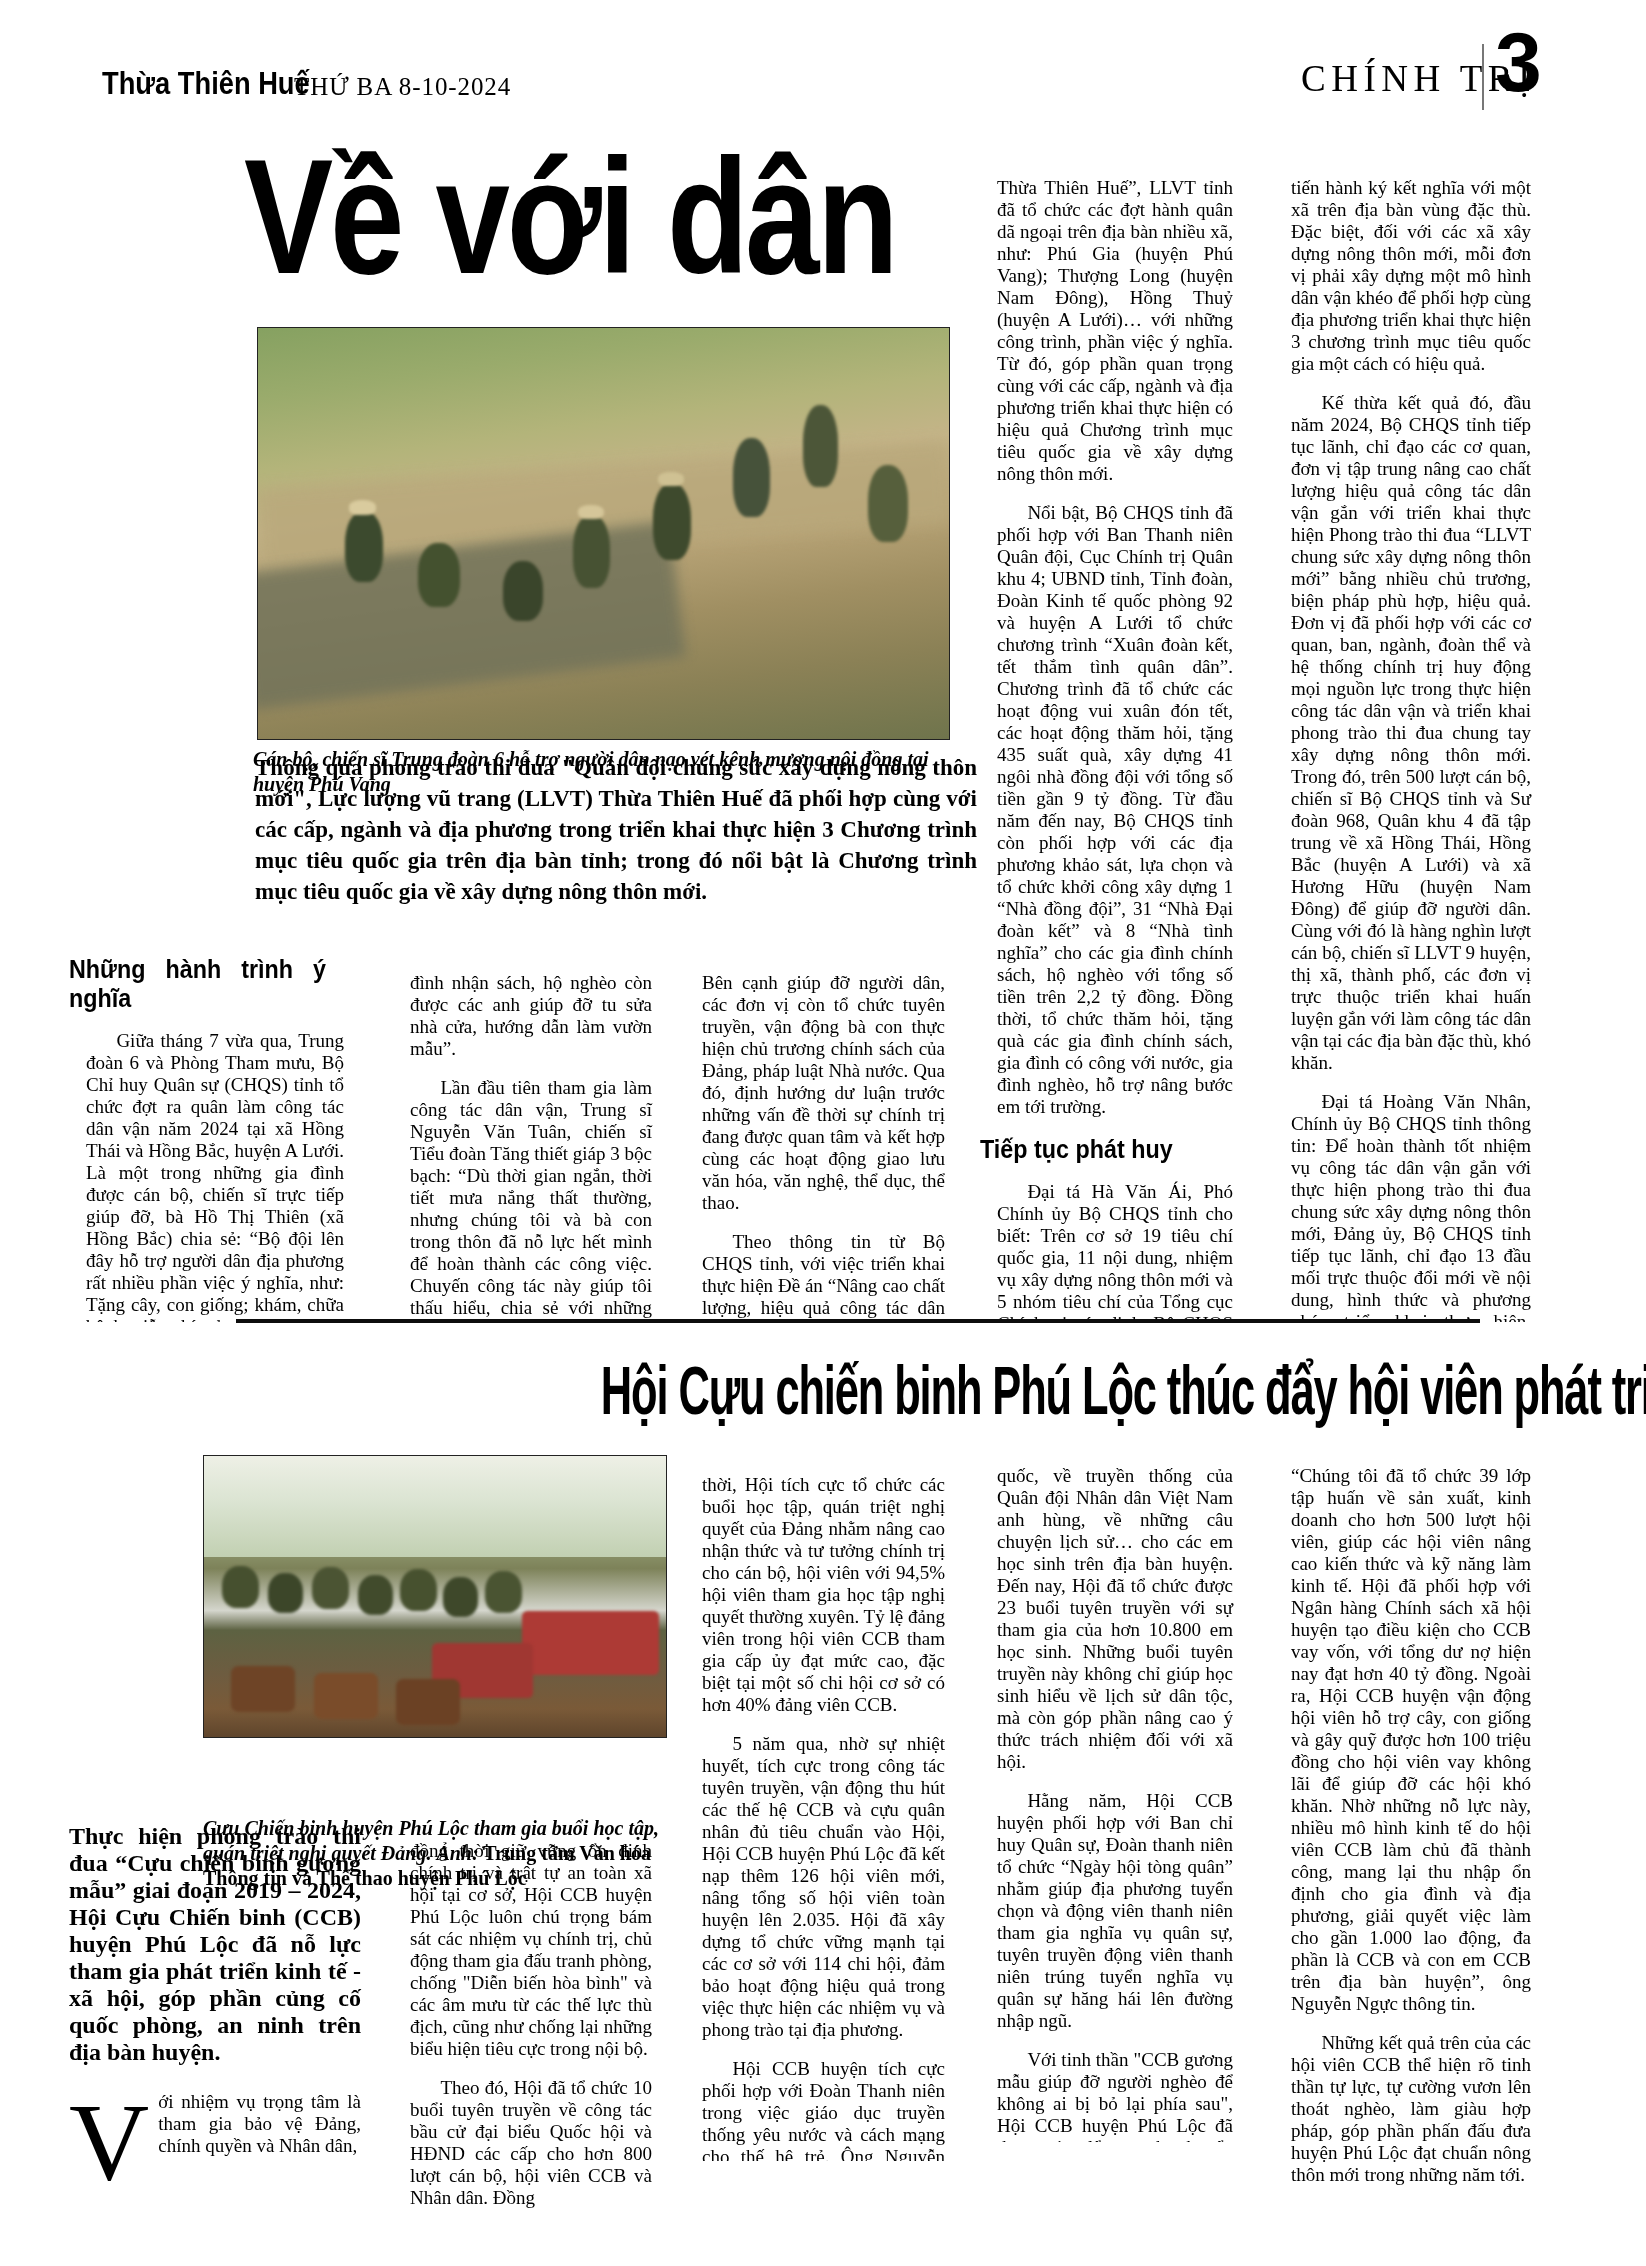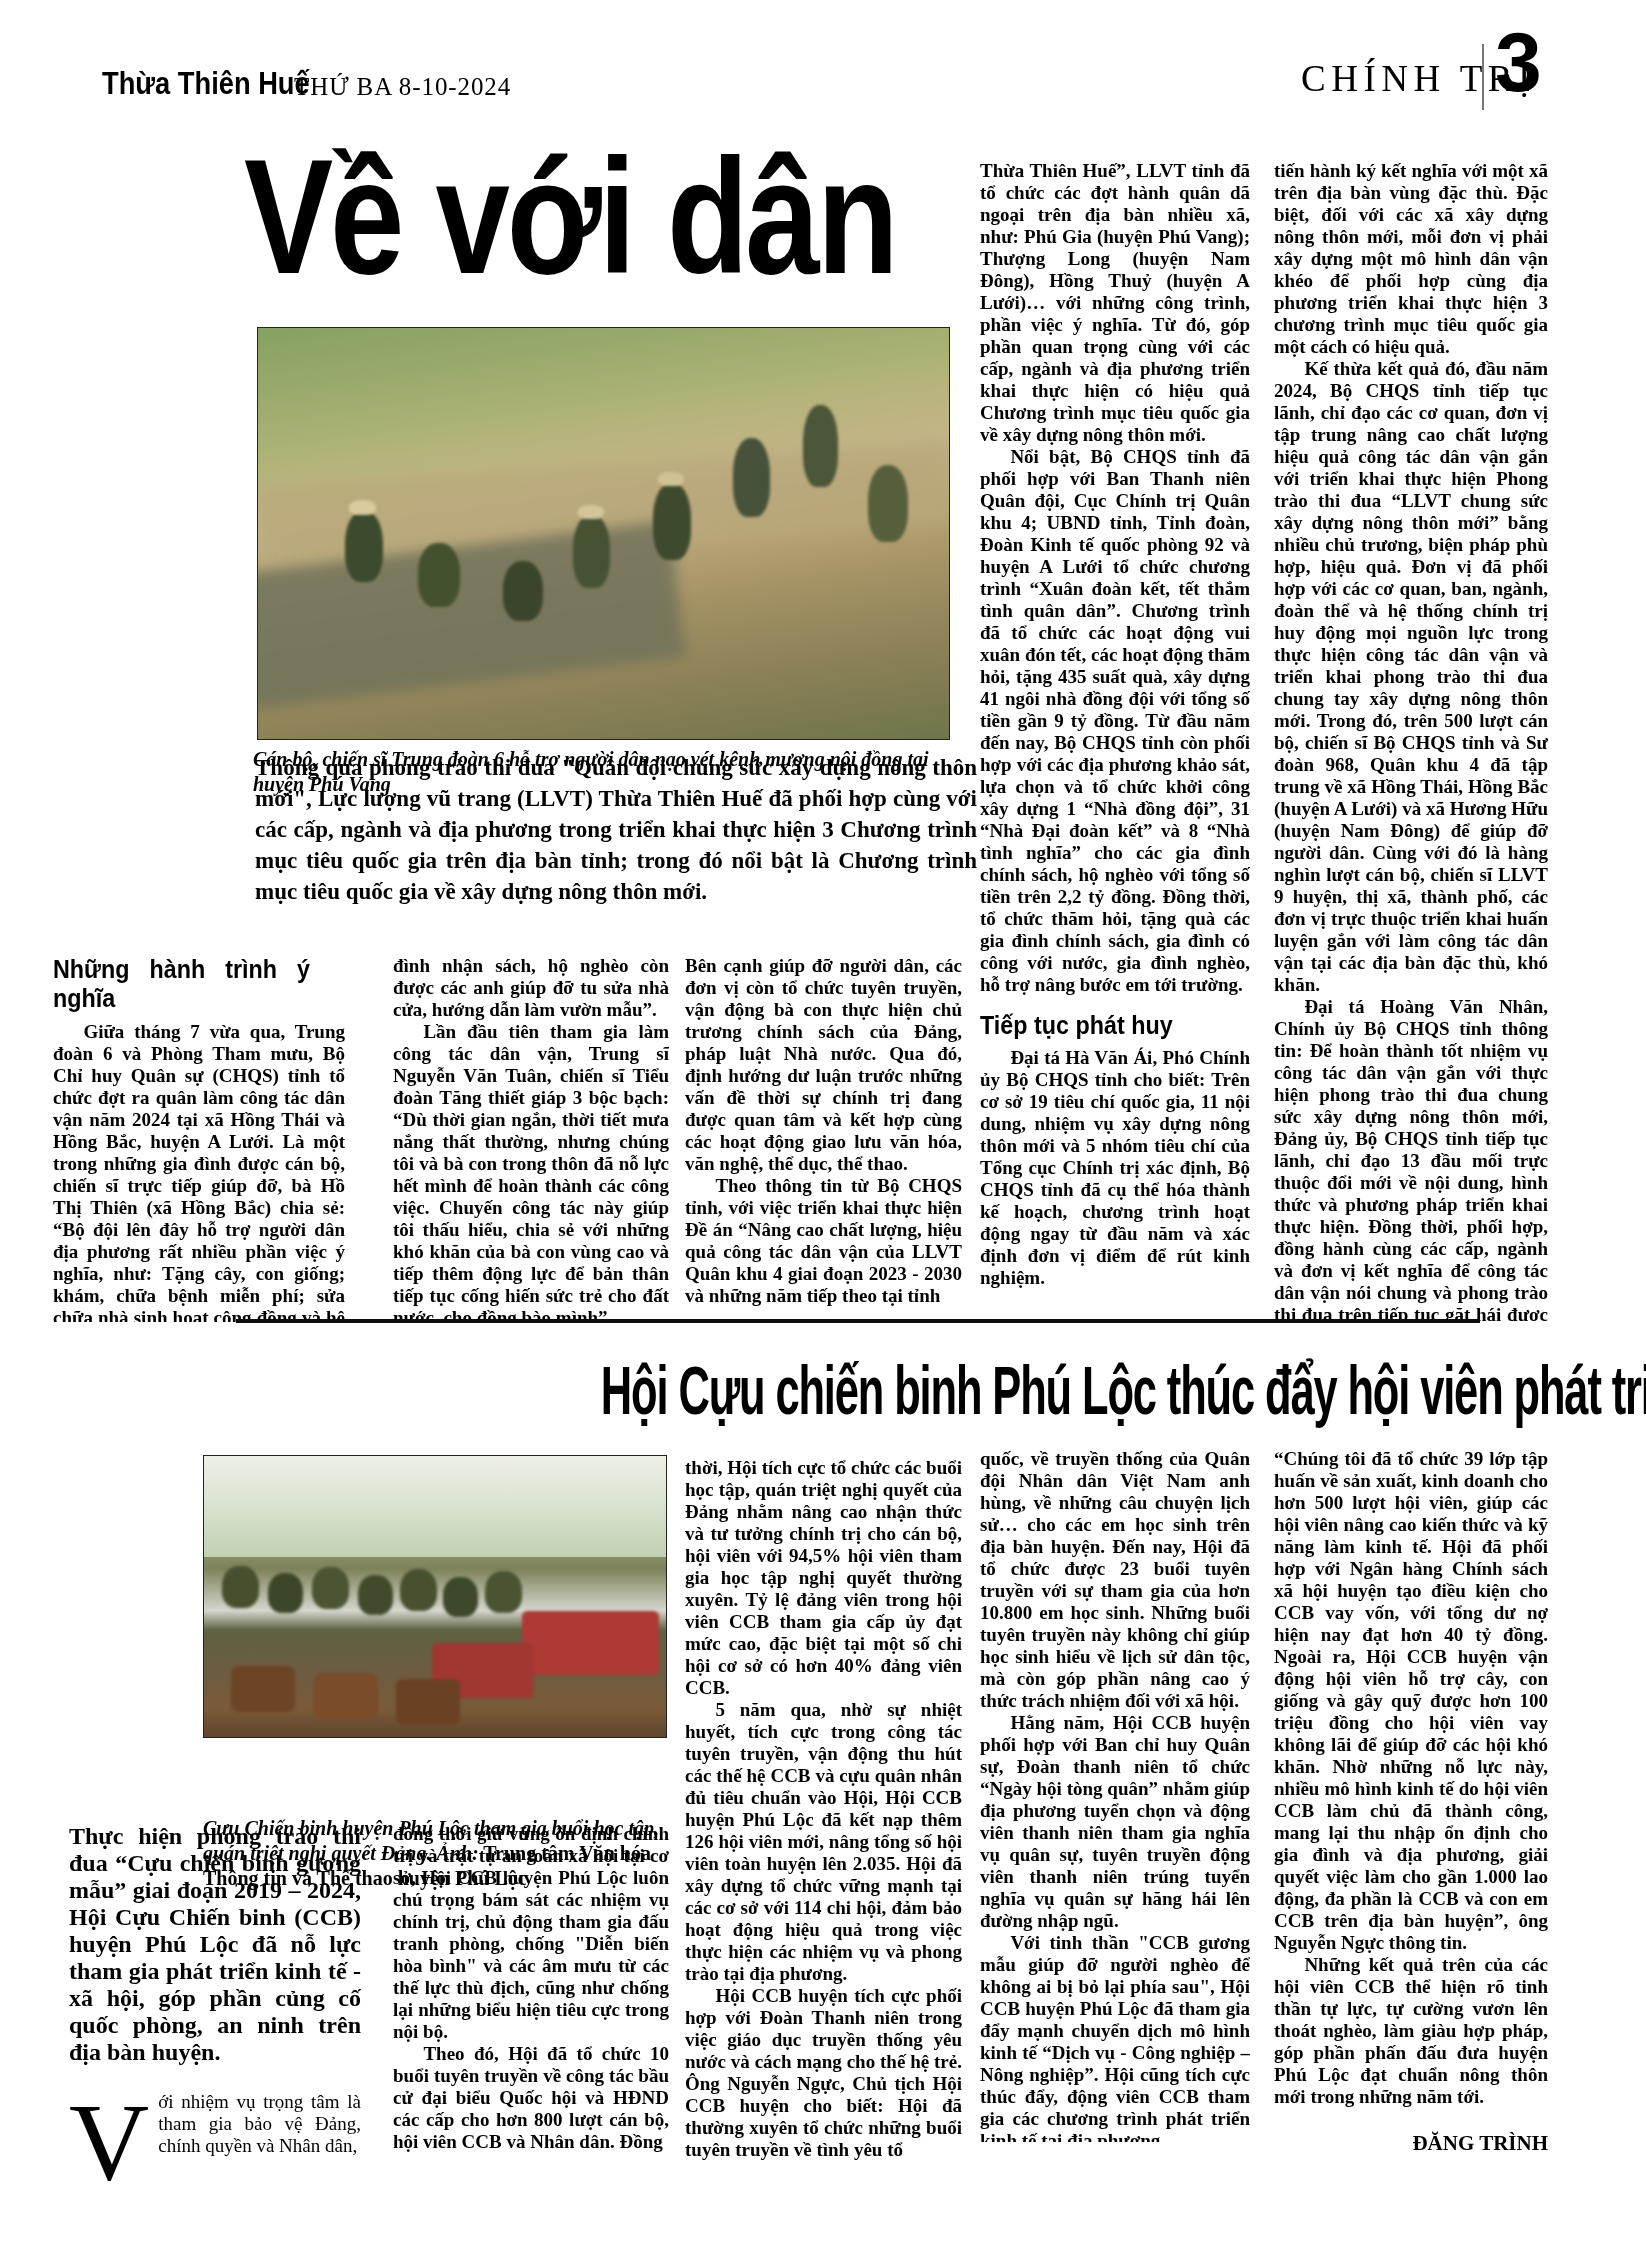--- a/index.html
+++ b/index.html
@@ -30,27 +30,27 @@
            background:linear-gradient(180deg,#eef0e6 0%,#dbe4d2 45%,#c2d0b2 100%);}
   .photo2{position:absolute;left:203px;top:1455px;width:464px;height:283px;
           background:linear-gradient(180deg,#cdd8c2 0%,#a9b58d 22%,#7d8259 40%,#63684745 55%,
                      #5d6242 62%,#6e5c40 78%,#7a5a38 90%,#5f452c 100%);}
   .caption{font-weight:bold;font-size:20px;line-height:25px;}
   .caption .ital{font-style:italic;}
   .a1-caption{position:absolute;left:253px;top:747px;width:705px;}
   .a1-lede{position:absolute;left:255px;top:752px;width:722px;font-weight:bold;
            font-size:23px;line-height:31px;text-align:justify;}
   .col{position:absolute;font-size:19px;line-height:22px;text-align:justify;}
-  .col p{margin:0;text-indent:1.6em;font-weight:bold;}
+  .col p{margin:17px;text-indent:1.6em;}
   .col p.cont{text-indent:0;}
   .subhead{font-family:"Liberation Sans",sans-serif;font-weight:bold;font-size:26.5px;
            margin:0 0 7.3px 0;line-height:1.1;}
   .subhead.mid{margin-top:14.6px;}
   .subhead span{display:inline-block;transform:scaleX(.88);transform-origin:left;}
-  .c1{left:53px;width:292px;}  .c2{left:393px;width:276px;}  .c3{left:685px;width:277px;}
+  .c1{left:69px;width:292px;}  .c2{left:393px;width:276px;}  .c3{left:685px;width:277px;}
   .c4{left:980px;width:270px;}.c5{left:1274px;width:274px;}
   .a1c{top:955px;max-height:367px;overflow:hidden;}
   .a1r{top:160px;max-height:1162px;overflow:hidden;}
   .byline-label{text-align:right;font-style:italic;font-weight:bold;text-indent:0 !important;margin-top:3.7px !important;}
   .byline-name{text-align:right;font-weight:bold;text-indent:0 !important;white-space:nowrap;}
   
   .article-rule{position:absolute;left:236px;top:1319px;width:1244px;height:3.7px;background:#0d0d0d;}
   .a2-headline{position:absolute;left:236px;top:1356px;width:1244px;text-align:center;
                font-family:"Liberation Sans",sans-serif;font-weight:bold;font-size:69px;line-height:1;white-space:nowrap;}
   .a2-headline span{display:inline-block;transform:scaleX(.63);transform-origin:center;letter-spacing:-1.8px;}

